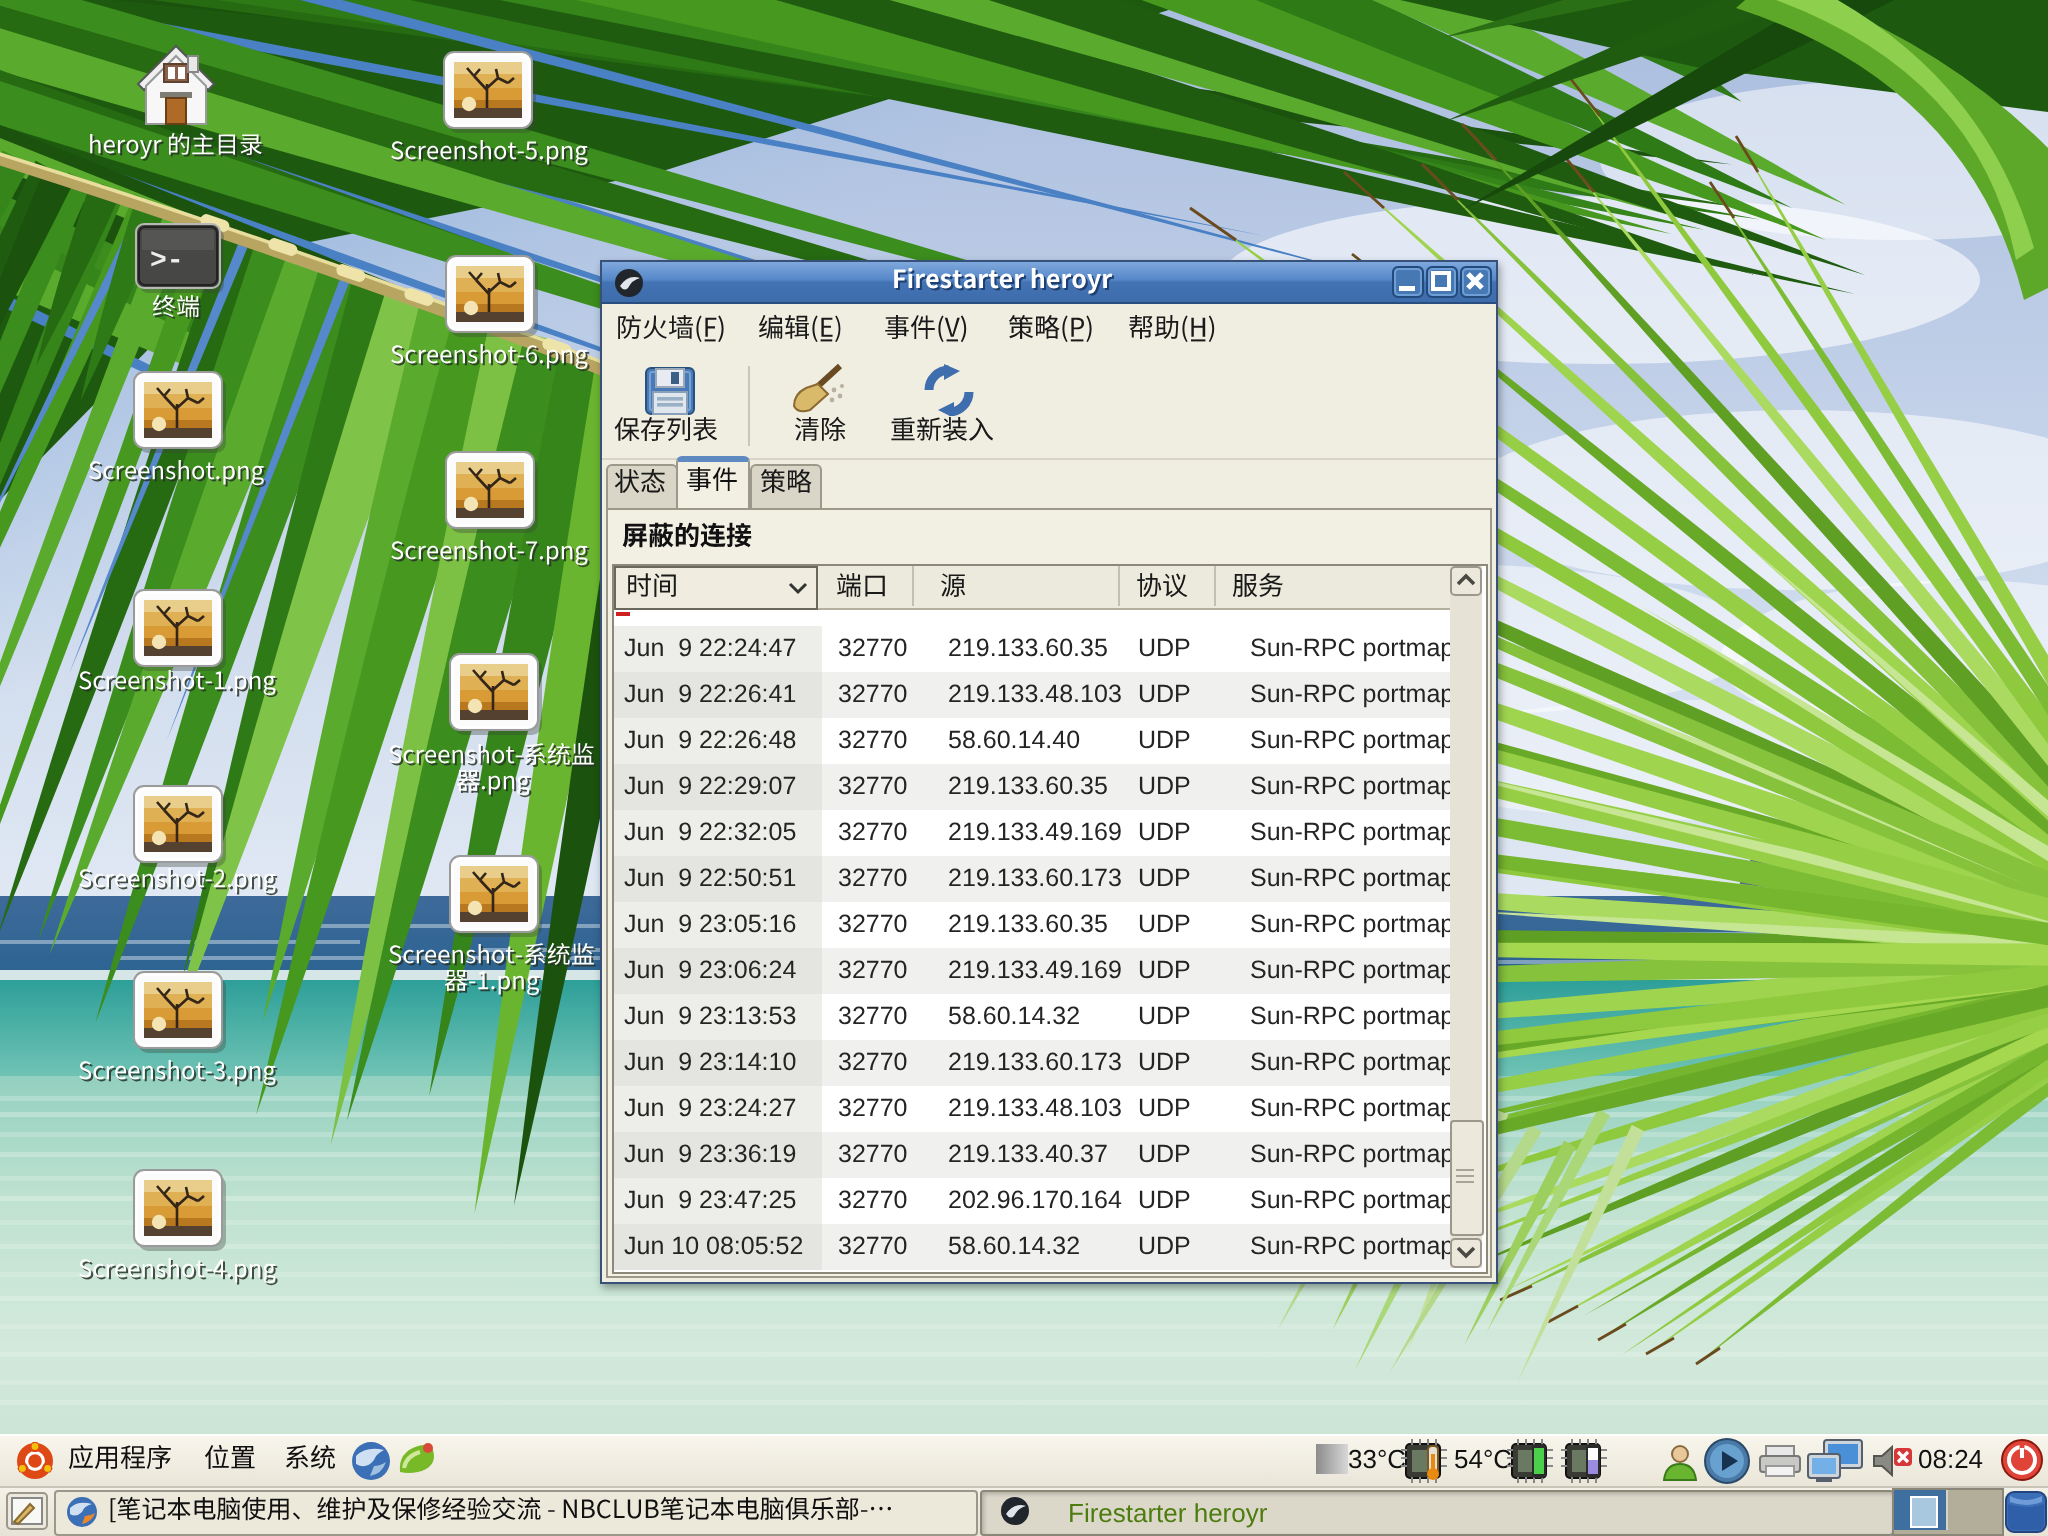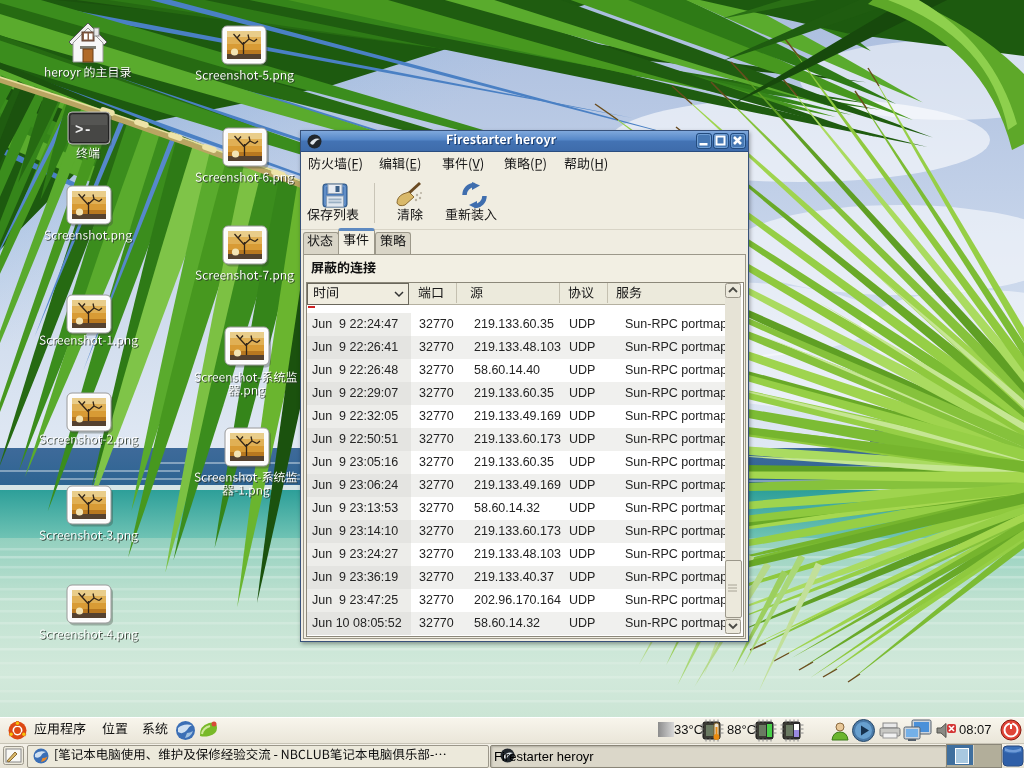--- a/index.html
+++ b/index.html
@@ -769,21 +769,21 @@
 <svg class="abs" style="left:700px;top:719px" width="26" height="23">
     <rect x="3" y="3" width="17" height="17" rx="2" fill="#3a3a34" stroke="#111"></rect>
     <g stroke="#888">
       <path d="M6 0.5v3M10 0.5v3M14 0.5v3M18 0.5v3M6 19.5v3M10 19.5v3M14 19.5v3M18 19.5v3M0.5 6h3M0.5 10h3M0.5 14h3M20.5 6h3M20.5 10h3M20.5 14h3"></path>
     </g>
     <rect x="6" y="6" width="11" height="11" fill="#6a7a62"></rect>
     <rect x="14" y="4" width="5" height="14" rx="2" fill="#e8e0d0" stroke="#7a5a20"></rect>
     <rect x="15.5" y="8" width="2" height="9" fill="#e88a10"></rect>
     <circle cx="16.5" cy="18" r="3" fill="#e88a10"></circle>
   </svg>
-<div class="abs" style="left:727px;top:722px;font-size:13px;color:#111">88°C</div>
+<div class="abs" style="left:727px;top:722px;font-size:13px;color:#111">54°C</div>
 <svg class="abs" style="left:753px;top:719px" width="26" height="23">
     <rect x="3" y="3" width="17" height="17" rx="2" fill="#3a3a34" stroke="#111"></rect>
     <g stroke="#888">
       <path d="M6 0.5v3M10 0.5v3M14 0.5v3M18 0.5v3M6 19.5v3M10 19.5v3M14 19.5v3M18 19.5v3M0.5 6h3M0.5 10h3M0.5 14h3M20.5 6h3M20.5 10h3M20.5 14h3"></path>
     </g>
     <rect x="6" y="6" width="11" height="11" fill="#6a7a62"></rect>
     <rect x="13" y="3" width="7" height="17" rx="2" fill="#2a2a2a"></rect>
     <rect x="14" y="5" width="5" height="13" fill="#4ad04a"></rect>
   </svg>
 <svg class="abs" style="left:780px;top:719px" width="26" height="23">
@@ -815,21 +815,21 @@
 <rect x="11" y="3" width="15" height="10" fill="#4a90d9"></rect>
 <rect x="1" y="8" width="16" height="12" rx="1.5" fill="#cdd4dc" stroke="#55606c"></rect>
 <rect x="3" y="10" width="12" height="8" fill="#74b0e8"></rect>
 <rect x="5" y="20" width="8" height="2" fill="#55606c"></rect>
 </svg>
 <svg class="abs" style="left:935px;top:721px" width="22" height="19">
 <path d="M2 7 L6 7 L11 2.5 L11 16.5 L6 12 L2 12 Z" fill="#8a8a84" stroke="#55554f"></path>
 <rect x="12" y="3" width="9" height="9" rx="2" fill="#d43838"></rect>
 <path d="M14 5 L19 10 M19 5 L14 10" stroke="#fff" stroke-width="1.6"></path>
 </svg>
-<div class="abs" style="left:959px;top:722px;font-size:13px;color:#111">08:07</div>
+<div class="abs" style="left:959px;top:722px;font-size:13px;color:#111">08:24</div>
 <svg class="abs" style="left:1000px;top:719px" width="22" height="22">
 <circle cx="11" cy="11" r="10" fill="#e04438" stroke="#8a1a10"></circle>
 <circle cx="11" cy="11" r="6.5" fill="none" stroke="#fff" stroke-width="2"></circle>
 <rect x="9.8" y="3" width="2.4" height="7" fill="#e04438"></rect>
 <rect x="10" y="5" width="2" height="5" fill="#fff"></rect>
 </svg>
 <div class="abs" style="left:0;top:743px;width:1024px;height:25px;background:linear-gradient(#f4f1e8,#e6e2d4);border-top:1px solid #c8c4b6"></div>
 <svg class="abs" style="left:3px;top:746px" width="21" height="19">
 <rect x="0.5" y="0.5" width="20" height="18" rx="2" fill="#ece9dc" stroke="#9b978a"></rect>
 <rect x="3" y="3" width="15" height="13" fill="#f8f8f4" stroke="#888"></rect>
@@ -844,21 +844,21 @@
 <div class="abs" style="left:54px;top:748px;width:424px;overflow:hidden"><svg width="394" height="18" viewBox="0 0 394 18" style="overflow:visible">
       <g fill="#111">
         <path d="M1.3 13.1H3.8V12.5H2.2V1.8H3.8V1.1H1.3Z M5 9 5 9.8 9.6 9.4V10.4C9.6 11.6 9.9 11.9 11.4 11.9C11.7 11.9 13.9 11.9 14.2 11.9C15.4 11.9 15.7 11.5 15.8 10C15.6 10 15.2 9.8 15 9.7C14.9 10.8 14.8 11.1 14.2 11.1C13.7 11.1 11.8 11.1 11.4 11.1C10.6 11.1 10.5 10.9 10.5 10.4V9.4L16 8.9L15.9 8.1L10.5 8.5V7.2L14.9 6.8L14.8 6.1L10.5 6.4V5.3C12.1 5.1 13.6 4.9 14.8 4.6L14.3 3.8C12.3 4.3 8.8 4.7 5.8 4.9C5.9 5.1 6 5.4 6 5.7C7.2 5.6 8.4 5.5 9.6 5.4V6.5L5.6 6.9L5.7 7.7L9.6 7.3V8.6ZM6.5 0.4C6.1 1.7 5.5 2.9 4.7 3.8C4.9 3.9 5.3 4.1 5.5 4.3C5.9 3.8 6.3 3.2 6.7 2.5H7.3C7.6 3.1 7.9 3.8 8.1 4.2L8.9 3.9C8.8 3.5 8.5 3 8.2 2.5H10.2V1.7H7C7.2 1.3 7.3 1 7.4 0.7ZM11.5 0.4C11.1 1.7 10.4 2.8 9.6 3.6C9.8 3.7 10.2 4 10.4 4.1C10.8 3.7 11.2 3.1 11.6 2.5H12.5C12.8 3 13.1 3.5 13.2 3.9L14 3.6C13.9 3.3 13.7 2.9 13.4 2.5H15.9V1.7H12C12.1 1.3 12.2 1 12.4 0.7Z M18.3 1.4C19 2 19.8 2.8 20.2 3.4L20.9 2.7C20.5 2.2 19.6 1.4 18.9 0.8ZM19.2 11.8V11.8C19.4 11.5 19.8 11.2 21.8 9.8C21.7 9.6 21.6 9.2 21.5 9L20.2 9.8V4.4H17.3V5.3H19.3V9.8C19.3 10.4 18.9 10.9 18.7 11.1C18.9 11.2 19.1 11.6 19.2 11.8ZM22 1.4V2.3H26.9V5.5H22.2V10.3C22.2 11.5 22.7 11.8 24.1 11.8C24.4 11.8 26.6 11.8 26.9 11.8C28.3 11.8 28.6 11.2 28.8 9.2C28.5 9.2 28.1 9 27.8 8.8C27.8 10.6 27.7 10.9 26.9 10.9C26.4 10.9 24.5 10.9 24.1 10.9C23.3 10.9 23.2 10.8 23.2 10.3V6.4H26.9V7H27.9V1.4Z M35 0.5V3.1H30V4.1H33.8C32.9 6.2 31.4 8.2 29.7 9.2C29.9 9.4 30.2 9.8 30.4 10C32.2 8.8 33.8 6.5 34.8 4.1H35V8.7H32.1V9.7H35V12H36V9.7H38.9V8.7H36V4.1H36.1C37.1 6.5 38.7 8.8 40.6 10C40.7 9.7 41.1 9.4 41.3 9.2C39.6 8.2 38 6.2 37.1 4.1H40.9V3.1H36V0.5Z M47.4 5.9V7.7H44.3V5.9ZM48.4 5.9H51.6V7.7H48.4ZM47.4 5H44.3V3.2H47.4ZM48.4 5V3.2H51.6V5ZM43.3 2.3V9.4H44.3V8.6H47.4V9.9C47.4 11.4 47.8 11.8 49.2 11.8C49.5 11.8 51.6 11.8 52 11.8C53.3 11.8 53.6 11.1 53.8 9.2C53.5 9.2 53.1 9 52.8 8.8C52.7 10.4 52.6 10.8 51.9 10.8C51.5 10.8 49.6 10.8 49.2 10.8C48.5 10.8 48.4 10.7 48.4 10V8.6H52.5V2.3H48.4V0.5H47.4V2.3Z M63.4 3.6C63.2 4.4 62.9 5.3 62.5 6.1C62.1 5.4 61.6 4.8 61.1 4.2L60.5 4.7C61 5.3 61.6 6.1 62.1 6.9C61.6 7.8 61.1 8.7 60.4 9.3C60.6 9.4 60.9 9.8 61 9.9C61.6 9.3 62.2 8.5 62.6 7.7C63.1 8.3 63.5 9 63.7 9.5L64.4 8.9C64.1 8.4 63.6 7.6 63.1 6.8C63.5 5.9 63.9 4.8 64.2 3.8ZM61.4 0.8C61.7 1.3 62 1.9 62.2 2.4H59V3.3H66V2.4H62.9L63.2 2.3C63 1.8 62.6 1 62.2 0.5ZM64.8 4.2V10.4H60.2V4.3H59.3V11.3H64.8V12H65.7V4.2ZM57.8 1.7V3.9H56.2V1.7ZM55.3 0.9V5.6C55.3 7.3 55.3 9.8 54.6 11.5C54.8 11.6 55.1 11.9 55.3 12.1C55.8 10.8 56 9.1 56.1 7.6H57.8V10.9C57.8 11 57.7 11.1 57.6 11.1C57.5 11.1 57.1 11.1 56.7 11.1C56.8 11.3 56.9 11.7 56.9 11.9C57.6 11.9 58 11.9 58.2 11.7C58.5 11.6 58.6 11.3 58.6 10.9V0.9ZM57.8 4.7V6.8H56.1L56.2 5.6V4.7Z M74.2 0.5V1.9H70.7V2.8H74.2V4H71.1V7.4H74.1C74.1 8.1 73.9 8.8 73.5 9.4C72.8 8.9 72.3 8.3 71.9 7.7L71.1 7.9C71.6 8.8 72.2 9.4 72.9 10C72.3 10.5 71.5 10.9 70.3 11.3C70.5 11.5 70.7 11.8 70.8 12C72.1 11.7 73 11.1 73.7 10.5C74.9 11.3 76.5 11.8 78.3 12C78.4 11.8 78.7 11.4 78.9 11.2C77.1 11 75.5 10.5 74.2 9.8C74.7 9.1 75 8.3 75.1 7.4H78.3V4H75.1V2.8H78.8V1.9H75.1V0.5ZM72 4.8H74.2V6.1L74.2 6.6H72ZM75.1 4.8H77.4V6.6H75.1L75.1 6.1ZM70.2 0.5C69.5 2.4 68.2 4.2 67 5.4C67.1 5.6 67.4 6.1 67.5 6.3C68 5.9 68.4 5.3 68.9 4.7V12.1H69.8V3.3C70.3 2.5 70.7 1.6 71.1 0.8Z M81.1 1.4V5.9C81.1 7.7 81 9.9 79.6 11.4C79.8 11.6 80.2 11.9 80.3 12.1C81.3 11 81.7 9.6 81.9 8.2H85.1V11.9H86V8.2H89.4V10.7C89.4 10.9 89.3 11 89 11C88.8 11.1 88 11.1 87.1 11C87.2 11.3 87.4 11.7 87.4 11.9C88.6 11.9 89.3 11.9 89.7 11.8C90.2 11.6 90.3 11.3 90.3 10.7V1.4ZM82.1 2.3H85.1V4.3H82.1ZM89.4 2.3V4.3H86V2.3ZM82.1 5.2H85.1V7.3H82C82 6.8 82.1 6.3 82.1 5.9ZM89.4 5.2V7.3H86V5.2Z M95.1 11.7 96 11C95.2 10.1 94.1 8.9 93.2 8.2L92.4 8.9C93.3 9.6 94.3 10.7 95.1 11.7Z M104.8 10.3 105 11.2C106.1 10.9 107.6 10.6 109.1 10.2L109 9.4C107.4 9.7 105.8 10.1 104.8 10.3ZM112.5 0.9C112.8 1.4 113.2 2.2 113.3 2.7L114.2 2.3C114 1.8 113.6 1.1 113.3 0.6ZM105 5.7C105.2 5.6 105.5 5.5 107 5.3C106.5 6.2 106 6.8 105.7 7.1C105.4 7.5 105.1 7.8 104.8 7.9C104.9 8.1 105 8.5 105.1 8.7C105.3 8.6 105.8 8.4 108.8 7.8C108.8 7.7 108.8 7.3 108.8 7.1L106.3 7.5C107.3 6.4 108.3 5 109.1 3.5L108.3 3.1C108.1 3.6 107.8 4.1 107.5 4.5L105.9 4.7C106.6 3.6 107.3 2.2 107.9 0.9L107 0.5C106.5 2 105.7 3.7 105.4 4.1C105.1 4.5 104.9 4.8 104.7 4.8C104.8 5.1 104.9 5.5 105 5.7ZM112.9 6V7.7H110.9V6ZM111 0.6C110.6 2 109.7 3.8 108.7 5C108.9 5.2 109.1 5.6 109.2 5.8C109.5 5.5 109.8 5.1 110 4.7V12H110.9V11.1H116.2V10.2H113.8V8.5H115.7V7.7H113.8V6H115.7V5.2H113.8V3.6H116V2.8H111.1C111.5 2.1 111.7 1.4 112 0.8ZM112.9 5.2H110.9V3.6H112.9ZM112.9 8.5V10.2H110.9V8.5Z M119.1 0.5V3H117.4V3.9H119.1V6.6C118.4 6.8 117.7 7 117.2 7.1L117.5 8.1L119.1 7.6V10.8C119.1 11 119 11.1 118.8 11.1C118.7 11.1 118.2 11.1 117.6 11.1C117.8 11.3 117.8 11.7 117.9 11.9C118.7 11.9 119.2 11.9 119.5 11.8C119.9 11.6 120 11.3 120 10.8V7.3L121.5 6.8L121.4 5.9L120 6.4V3.9H121.4V3H120V0.5ZM124.1 0.9C124.6 1.4 125 2.2 125.3 2.7H122.3V6C122.3 7.7 122.1 9.8 120.8 11.4C121 11.5 121.4 11.8 121.5 12C122.8 10.6 123.2 8.5 123.2 6.8H127.3V7.6H128.3V2.7H125.3L126.1 2.3C125.9 1.8 125.4 1.1 124.9 0.5ZM127.3 5.9H123.2V3.5H127.3Z M130.3 1.2V2.1H132.5V3.1C132.5 5.4 132.3 8.5 129.7 11C129.9 11.2 130.2 11.6 130.4 11.8C132.5 9.8 133.2 7.3 133.4 5.2C134.1 7 135 8.4 136.2 9.6C135.2 10.3 134 10.8 132.7 11.2C132.9 11.3 133.1 11.7 133.2 12C134.6 11.6 135.8 11 137 10.2C138 10.9 139.2 11.5 140.6 11.9C140.8 11.6 141.1 11.2 141.3 11C139.9 10.7 138.7 10.2 137.8 9.5C139.1 8.3 140.1 6.6 140.6 4.4L140 4.2L139.8 4.2H137.4C137.6 3.3 137.9 2.1 138.1 1.2ZM137 8.9C135.2 7.4 134.2 5.3 133.5 2.7V2.1H136.9C136.7 3.2 136.4 4.3 136.1 5.1H139.4C138.9 6.7 138 8 137 8.9Z M147.4 1.9H152V4.2H147.4ZM146.5 1.1V5.1H149.2V6.6H145.5V7.5H148.7C147.8 8.8 146.5 10.1 145.2 10.7C145.4 10.9 145.7 11.2 145.8 11.4C147.1 10.7 148.3 9.5 149.2 8.1V12H150.1V8.1C151 9.4 152.2 10.8 153.3 11.5C153.5 11.2 153.8 10.9 154 10.7C152.8 10.1 151.5 8.8 150.7 7.5H153.7V6.6H150.1V5.1H153V1.1ZM145.2 0.5C144.5 2.4 143.3 4.3 142 5.5C142.2 5.7 142.4 6.2 142.5 6.4C143 5.9 143.4 5.4 143.9 4.8V12H144.8V3.4C145.3 2.6 145.7 1.7 146.1 0.8Z M162.9 6.2C162.3 6.8 161 7.4 159.9 7.8C160.1 7.9 160.3 8.1 160.4 8.3C161.6 7.9 162.9 7.3 163.7 6.5ZM164.2 7.4C163.3 8.3 161.7 9 160.1 9.4C160.2 9.6 160.4 9.8 160.5 10C162.2 9.5 163.9 8.8 164.8 7.7ZM165.3 8.8C164.2 10.1 161.9 10.8 159.4 11.2C159.6 11.4 159.8 11.7 159.9 12C162.5 11.5 164.9 10.6 166.1 9.1ZM158 4V10H158.8V4ZM161.1 2.7H164.6C164.2 3.3 163.6 3.9 162.9 4.4C162.1 3.9 161.5 3.3 161.1 2.7ZM161.3 0.5C160.8 1.8 159.9 3.1 158.8 4C159.1 4.1 159.4 4.4 159.6 4.5C159.9 4.2 160.3 3.8 160.7 3.3C161 3.8 161.5 4.3 162.1 4.8C161.2 5.3 160 5.7 158.9 5.9C159 6.1 159.2 6.4 159.3 6.6C160.6 6.4 161.8 5.9 162.8 5.3C163.7 5.8 164.7 6.3 165.8 6.5C166 6.3 166.2 6 166.4 5.8C165.3 5.6 164.4 5.3 163.6 4.8C164.6 4.1 165.3 3.2 165.8 2.1L165.3 1.8L165.1 1.9H161.6C161.8 1.5 162 1.1 162.2 0.7ZM157.2 0.6C156.6 2.5 155.6 4.4 154.5 5.7C154.6 5.9 154.9 6.4 155 6.6C155.4 6.1 155.8 5.6 156.1 5V12H157V3.3C157.4 2.5 157.8 1.7 158 0.8Z M167.2 10.3 167.4 11.2C168.5 10.9 170.1 10.5 171.5 10.1L171.4 9.3C169.9 9.7 168.3 10.1 167.2 10.3ZM167.4 5.7C167.6 5.6 167.9 5.5 169.6 5.3C169 6.1 168.5 6.8 168.2 7C167.8 7.5 167.5 7.8 167.2 7.8C167.3 8.1 167.5 8.5 167.5 8.7C167.8 8.6 168.2 8.4 171.4 7.8C171.4 7.6 171.4 7.2 171.5 7L169 7.4C170 6.3 170.9 5 171.8 3.6L171 3.1C170.7 3.6 170.4 4 170.2 4.5L168.4 4.6C169.2 3.6 169.9 2.2 170.5 0.9L169.7 0.5C169.1 2 168.2 3.6 167.9 4C167.6 4.5 167.4 4.8 167.1 4.8C167.2 5.1 167.4 5.5 167.4 5.7ZM172 1.2V2H176.4C175.3 3.6 173.2 5 171.2 5.6C171.4 5.8 171.6 6.2 171.8 6.4C172.9 6 174 5.4 175 4.7C176.2 5.2 177.5 5.9 178.3 6.4L178.8 5.6C178.1 5.2 176.9 4.6 175.8 4.1C176.7 3.4 177.4 2.5 177.9 1.5L177.2 1.1L177 1.2ZM172.1 6.8V7.7H174.6V10.8H171.4V11.7H178.7V10.8H175.5V7.7H178.2V6.8Z M179.6 9.2 179.8 9.9C180.8 9.7 181.9 9.4 183 9L182.9 8.3C181.7 8.6 180.5 9 179.6 9.2ZM185.9 4.4V5.2H189.6V4.4ZM185.1 6.5C185.4 7.4 185.8 8.7 185.9 9.5L186.6 9.3C186.5 8.5 186.2 7.2 185.8 6.3ZM187.3 6.2C187.5 7.1 187.7 8.3 187.8 9.2L188.5 9C188.5 8.2 188.2 7 188 6ZM180.6 2.8C180.5 4.1 180.3 6 180.2 7.1H183.5C183.4 9.7 183.2 10.7 182.9 11C182.8 11.1 182.7 11.1 182.5 11.1C182.2 11.1 181.7 11.1 181 11.1C181.2 11.3 181.3 11.6 181.3 11.8C181.9 11.9 182.5 11.9 182.8 11.9C183.2 11.8 183.4 11.8 183.6 11.5C184 11.1 184.2 9.9 184.4 6.7C184.4 6.6 184.4 6.3 184.4 6.3L183.6 6.3H183.4C183.6 5 183.8 2.8 183.9 1.1H180V1.9H183C182.9 3.4 182.8 5.1 182.6 6.3H181.1C181.2 5.3 181.3 3.9 181.4 2.8ZM187.6 0.4C186.8 2.2 185.4 3.7 183.9 4.6C184.1 4.8 184.4 5.2 184.5 5.4C185.7 4.6 186.8 3.4 187.7 2C188.5 3.2 189.8 4.5 190.9 5.4C191 5.1 191.2 4.7 191.4 4.5C190.2 3.8 188.9 2.4 188.1 1.2L188.4 0.7ZM184.7 10.6V11.4H191V10.6H189.1C189.7 9.4 190.4 7.8 190.9 6.4L190.1 6.2C189.7 7.5 188.9 9.4 188.3 10.6Z M195.7 3.5C194.9 4.5 193.7 5.5 192.6 6.1C192.8 6.2 193.2 6.6 193.3 6.8C194.4 6.1 195.8 5 196.6 3.9ZM199.4 4.1C200.6 4.9 202 6 202.6 6.8L203.4 6.2C202.7 5.4 201.3 4.3 200.2 3.5ZM196.1 5.7 195.3 6C195.8 7.2 196.5 8.2 197.3 9.1C196 10.1 194.3 10.8 192.3 11.2C192.5 11.4 192.8 11.8 192.9 12C194.9 11.5 196.6 10.8 198 9.7C199.3 10.8 201 11.5 203.1 11.9C203.2 11.7 203.5 11.3 203.7 11.1C201.7 10.7 200 10.1 198.7 9.1C199.6 8.2 200.3 7.2 200.8 5.9L199.9 5.7C199.4 6.8 198.8 7.8 198 8.5C197.2 7.7 196.6 6.8 196.1 5.7ZM196.9 0.7C197.3 1.2 197.6 1.8 197.8 2.2H192.6V3.1H203.4V2.2H198.2L198.8 2C198.6 1.6 198.2 0.9 197.8 0.4Z M211.4 6.5V11.5H212.3V6.5ZM209.2 6.5V7.8C209.2 8.9 209.1 10.3 207.5 11.3C207.7 11.5 208 11.8 208.2 12C209.9 10.8 210.1 9.2 210.1 7.8V6.5ZM213.7 6.5V10.4C213.7 11.2 213.7 11.4 213.9 11.6C214.1 11.7 214.3 11.8 214.6 11.8C214.7 11.8 215.1 11.8 215.2 11.8C215.4 11.8 215.7 11.7 215.8 11.7C216 11.6 216.1 11.4 216.2 11.2C216.2 10.9 216.2 10.3 216.3 9.7C216 9.7 215.8 9.5 215.6 9.4C215.6 10 215.6 10.4 215.6 10.6C215.5 10.8 215.5 10.9 215.4 11C215.4 11 215.3 11 215.2 11C215.1 11 214.9 11 214.8 11C214.7 11 214.7 11 214.6 11C214.5 10.9 214.5 10.8 214.5 10.5V6.5ZM205.3 1.3C206 1.8 207 2.4 207.4 2.9L208 2.2C207.5 1.7 206.6 1.1 205.8 0.7ZM204.7 4.8C205.5 5.1 206.5 5.7 207 6.1L207.5 5.4C207 4.9 206 4.4 205.2 4.1ZM205 11.2 205.8 11.8C206.6 10.7 207.4 9.1 208.1 7.8L207.4 7.2C206.7 8.6 205.7 10.2 205 11.2ZM211.2 0.7C211.4 1.1 211.6 1.7 211.8 2.1H208.2V3H210.7C210.1 3.6 209.4 4.5 209.2 4.8C208.9 5 208.6 5.1 208.3 5.1C208.4 5.3 208.5 5.8 208.6 6C209 5.9 209.5 5.8 214.7 5.5C214.9 5.8 215.2 6.1 215.3 6.4L216.1 5.9C215.6 5.1 214.6 4 213.8 3.2L213.2 3.6C213.4 3.9 213.8 4.3 214.1 4.7L210.2 4.9C210.7 4.4 211.2 3.6 211.7 3H216V2.1H212.7C212.6 1.7 212.3 1 212.1 0.5Z M220.1 7.9H223.3V7.1H220.1Z M227.9 11H229V6.2C229 5.2 228.9 4.2 228.9 3.3H228.9L229.9 5.2L233.3 11H234.4V1.8H233.3V6.6C233.3 7.5 233.4 8.6 233.5 9.5H233.4L232.5 7.6L229.1 1.8H227.9Z M237 11H239.9C241.9 11 243.4 10.1 243.4 8.3C243.4 7.1 242.6 6.3 241.5 6.1V6.1C242.4 5.8 242.8 5 242.8 4.1C242.8 2.5 241.5 1.8 239.7 1.8H237ZM238.1 5.7V2.8H239.5C241 2.8 241.7 3.1 241.7 4.2C241.7 5.2 241.1 5.7 239.5 5.7ZM238.1 10.1V6.6H239.7C241.3 6.6 242.2 7.1 242.2 8.3C242.2 9.5 241.3 10.1 239.7 10.1Z M248.6 11.2C249.8 11.2 250.7 10.7 251.4 9.8L250.8 9.1C250.2 9.8 249.6 10.2 248.7 10.2C246.9 10.2 245.8 8.7 245.8 6.4C245.8 4.1 247 2.7 248.7 2.7C249.5 2.7 250.1 3 250.6 3.5L251.2 2.8C250.7 2.2 249.8 1.7 248.7 1.7C246.4 1.7 244.6 3.5 244.6 6.4C244.6 9.4 246.3 11.2 248.6 11.2Z M253.2 11H258.3V10H254.3V1.8H253.2Z M263.2 11.2C265.1 11.2 266.5 10.2 266.5 7.2V1.8H265.4V7.2C265.4 9.4 264.4 10.2 263.2 10.2C262 10.2 261.1 9.4 261.1 7.2V1.8H259.9V7.2C259.9 10.2 261.3 11.2 263.2 11.2Z M268.9 11H271.9C273.9 11 275.3 10.1 275.3 8.3C275.3 7.1 274.6 6.3 273.5 6.1V6.1C274.3 5.8 274.8 5 274.8 4.1C274.8 2.5 273.5 1.8 271.7 1.8H268.9ZM270.1 5.7V2.8H271.5C272.9 2.8 273.7 3.1 273.7 4.2C273.7 5.2 273 5.7 271.5 5.7ZM270.1 10.1V6.6H271.7C273.3 6.6 274.2 7.1 274.2 8.3C274.2 9.5 273.3 10.1 271.7 10.1Z M276.6 9 276.7 9.8 281.2 9.4V10.4C281.2 11.6 281.6 11.9 283 11.9C283.3 11.9 285.6 11.9 285.9 11.9C287.1 11.9 287.4 11.5 287.5 10C287.2 10 286.8 9.8 286.6 9.7C286.5 10.8 286.4 11.1 285.8 11.1C285.3 11.1 283.4 11.1 283.1 11.1C282.3 11.1 282.2 10.9 282.2 10.4V9.4L287.7 8.9L287.6 8.1L282.2 8.5V7.2L286.6 6.8L286.5 6.1L282.2 6.4V5.3C283.8 5.1 285.3 4.9 286.5 4.6L286 3.8C284 4.3 280.5 4.7 277.5 4.9C277.6 5.1 277.7 5.4 277.7 5.7C278.8 5.6 280 5.5 281.2 5.4V6.5L277.2 6.9L277.3 7.7L281.2 7.3V8.6ZM278.2 0.4C277.8 1.7 277.1 2.9 276.3 3.8C276.6 3.9 277 4.1 277.1 4.3C277.6 3.8 278 3.2 278.3 2.5H279C279.3 3.1 279.6 3.8 279.8 4.2L280.6 3.9C280.4 3.5 280.2 3 279.9 2.5H281.8V1.7H278.7C278.8 1.3 279 1 279.1 0.7ZM283.1 0.4C282.8 1.7 282.1 2.8 281.3 3.6C281.5 3.7 281.9 4 282.1 4.1C282.5 3.7 282.9 3.1 283.3 2.5H284.2C284.4 3 284.7 3.5 284.8 3.9L285.7 3.6C285.6 3.3 285.3 2.9 285.1 2.5H287.6V1.7H283.6C283.8 1.3 283.9 1 284 0.7Z M289.9 1.4C290.6 2 291.5 2.8 291.9 3.4L292.6 2.7C292.1 2.2 291.3 1.4 290.6 0.8ZM290.9 11.8V11.8C291.1 11.5 291.4 11.2 293.5 9.8C293.4 9.6 293.3 9.2 293.2 9L291.9 9.8V4.4H289V5.3H291V9.8C291 10.4 290.6 10.9 290.4 11.1C290.5 11.2 290.8 11.6 290.9 11.8ZM293.6 1.4V2.3H298.6V5.5H293.9V10.3C293.9 11.5 294.3 11.8 295.7 11.8C296 11.8 298.3 11.8 298.6 11.8C300 11.8 300.3 11.2 300.4 9.2C300.1 9.2 299.8 9 299.5 8.8C299.4 10.6 299.3 10.9 298.5 10.9C298.1 10.9 296.2 10.9 295.8 10.9C295 10.9 294.8 10.8 294.8 10.3V6.4H298.6V7H299.5V1.4Z M306.6 0.5V3.1H301.7V4.1H305.5C304.6 6.2 303 8.2 301.4 9.2C301.6 9.4 301.9 9.8 302 10C303.9 8.8 305.5 6.5 306.4 4.1H306.6V8.7H303.7V9.7H306.6V12H307.6V9.7H310.5V8.7H307.6V4.1H307.8C308.8 6.5 310.4 8.8 312.2 10C312.4 9.7 312.7 9.4 313 9.2C311.2 8.2 309.6 6.2 308.8 4.1H312.6V3.1H307.6V0.5Z M319 5.9V7.7H315.9V5.9ZM320 5.9H323.2V7.7H320ZM319 5H315.9V3.2H319ZM320 5V3.2H323.2V5ZM315 2.3V9.4H315.9V8.6H319V9.9C319 11.4 319.5 11.8 320.9 11.8C321.2 11.8 323.3 11.8 323.6 11.8C325 11.8 325.3 11.1 325.4 9.2C325.1 9.2 324.7 9 324.5 8.8C324.4 10.4 324.3 10.8 323.6 10.8C323.1 10.8 321.3 10.8 320.9 10.8C320.2 10.8 320 10.7 320 10V8.6H324.2V2.3H320V0.5H319V2.3Z M335 3.6C334.8 4.4 334.5 5.3 334.2 6.1C333.7 5.4 333.2 4.8 332.8 4.2L332.1 4.7C332.7 5.3 333.3 6.1 333.8 6.9C333.3 7.8 332.7 8.7 332 9.3C332.2 9.4 332.5 9.8 332.7 9.9C333.3 9.3 333.8 8.5 334.3 7.7C334.8 8.3 335.1 9 335.4 9.5L336 8.9C335.8 8.4 335.3 7.6 334.7 6.8C335.2 5.9 335.5 4.8 335.8 3.8ZM333 0.8C333.3 1.3 333.7 1.9 333.9 2.4H330.7V3.3H337.7V2.4H334.5L334.8 2.3C334.6 1.8 334.2 1 333.9 0.5ZM336.5 4.2V10.4H331.9V4.3H331V11.3H336.5V12H337.3V4.2ZM329.4 1.7V3.9H327.8V1.7ZM327 0.9V5.6C327 7.3 327 9.8 326.2 11.5C326.4 11.6 326.8 11.9 326.9 12.1C327.5 10.8 327.7 9.1 327.8 7.6H329.4V10.9C329.4 11 329.4 11.1 329.3 11.1C329.1 11.1 328.8 11.1 328.3 11.1C328.5 11.3 328.6 11.7 328.6 11.9C329.2 11.9 329.6 11.9 329.9 11.7C330.2 11.6 330.3 11.3 330.3 10.9V0.9ZM329.4 4.7V6.8H327.8L327.8 5.6V4.7Z M347.1 9.8C348 10.5 349.2 11.4 349.7 12L350.4 11.4C349.8 10.8 348.6 9.9 347.7 9.3ZM344.7 9.3C344.1 10 343 10.8 341.9 11.4C342.1 11.5 342.4 11.8 342.5 12C343.6 11.4 344.7 10.6 345.4 9.8ZM343.3 1V8.2H342V9.1H350.4V8.2H349.2V1ZM344.2 8.2V7.1H348.3V8.2ZM344.2 3.5H348.3V4.6H344.2ZM344.2 2.8V1.8H348.3V2.8ZM344.2 5.3H348.3V6.4H344.2ZM341.7 0.5C341 2.4 339.9 4.3 338.6 5.5C338.8 5.7 339.1 6.2 339.1 6.4C339.6 6 340 5.5 340.4 4.9V12H341.3V3.5C341.8 2.6 342.3 1.7 342.6 0.8Z M353.8 7.5C353.2 8.6 352.3 9.8 351.4 10.6C351.6 10.8 352 11.1 352.1 11.2C353 10.3 354.1 9 354.8 7.8ZM359.5 7.9C360.5 8.9 361.5 10.3 362 11.2L362.9 10.7C362.4 9.9 361.3 8.5 360.4 7.5ZM352.5 6.6C352.6 6.5 353.1 6.5 354 6.5H356.9V10.8C356.9 11 356.8 11 356.6 11.1C356.4 11.1 355.7 11.1 354.9 11C355 11.3 355.2 11.7 355.2 12C356.3 12 356.9 12 357.3 11.8C357.7 11.7 357.9 11.4 357.9 10.8V6.5H362.4L362.5 5.5H357.9V3H356.9V5.5H353.4C353.6 4.6 353.9 3.4 354 2.3C356.7 2.2 359.8 2 361.8 1.5L361.3 0.6C359.4 1.1 355.9 1.4 353 1.4C353 2.9 352.7 4.5 352.6 4.9C352.5 5.4 352.4 5.7 352.2 5.7C352.3 6 352.5 6.4 352.5 6.6Z M365.2 3.1C365.5 3.8 365.8 4.7 365.9 5.3L366.8 5.1C366.7 4.5 366.3 3.6 366 2.9ZM371.2 1.2V12H372.1V2H374.1C373.8 3 373.3 4.3 372.8 5.4C373.9 6.5 374.2 7.4 374.2 8.2C374.2 8.7 374.1 9.1 373.9 9.2C373.8 9.3 373.6 9.3 373.4 9.3C373.1 9.3 372.8 9.3 372.4 9.3C372.6 9.6 372.7 10 372.7 10.2C373 10.2 373.4 10.2 373.8 10.2C374 10.2 374.3 10.1 374.5 9.9C374.9 9.7 375.1 9.1 375.1 8.3C375.1 7.4 374.8 6.5 373.7 5.3C374.2 4.1 374.8 2.7 375.2 1.5L374.6 1.1L374.5 1.2ZM366.5 0.7C366.7 1.1 366.9 1.6 367 2H364.4V2.8H370.3V2H368C367.8 1.5 367.6 0.9 367.3 0.4ZM368.8 2.9C368.6 3.6 368.2 4.6 367.9 5.3H364V6.2H370.6V5.3H368.8C369.1 4.7 369.5 3.8 369.8 3.1ZM364.8 7.4V11.9H365.6V11.3H369.1V11.8H370V7.4ZM365.6 10.5V8.2H369.1V10.5Z M376.5 7.9H379.7V7.1H376.5Z M382.3 5.4C381.9 5.4 381.5 5.8 381.5 6.2C381.5 6.7 381.9 7.1 382.3 7.1C382.8 7.1 383.1 6.7 383.1 6.2C383.1 5.8 382.8 5.4 382.3 5.4ZM386.5 5.4C386 5.4 385.7 5.8 385.7 6.2C385.7 6.7 386 7.1 386.5 7.1C386.9 7.1 387.3 6.7 387.3 6.2C387.3 5.8 386.9 5.4 386.5 5.4ZM390.6 5.4C390.2 5.4 389.8 5.8 389.8 6.2C389.8 6.7 390.2 7.1 390.6 7.1C391.1 7.1 391.5 6.7 391.5 6.2C391.5 5.8 391.1 5.4 390.6 5.4Z"></path>
       </g>
     </svg></div>
 <div class="abs" style="left:490px;top:745px;width:455px;height:21px;background:#dbd7c9;border:1px solid #8a8678;border-radius:2px;box-shadow:inset 1px 1px 2px rgba(0,0,0,0.2)"></div>
 <svg class="abs" style="left:500px;top:748px" width="15" height="15">
 <circle cx="7.5" cy="7.5" r="7" fill="#20262c"></circle>
     <path d="M3 9 Q7 3 13 5 Q9 6 7 10 Q5 12 3 9Z" fill="#dfe5ea"></path>
   </svg>
-<div class="abs" style="left:494px;top:749px;font-size:13px;color:#000000">Firestarter heroyr</div>
+<div class="abs" style="left:534px;top:749px;font-size:13px;color:#4d7c0f">Firestarter heroyr</div>
 <div class="abs" style="left:946px;top:744px;width:54px;height:22px;background:#b2ae9a;border:1px solid #8a8678"></div>
 <div class="abs" style="left:947px;top:745px;width:26px;height:20px;background:#3f6f9e"></div>
 <div class="abs" style="left:955px;top:748px;width:12px;height:14px;background:#a8c8e0;border:1.5px solid #fff"></div>
 <div class="abs" style="left:973px;top:745px;width:1px;height:20px;background:#d8d4c6"></div>
 <svg class="abs" style="left:1002px;top:744px" width="22" height="23">
 <rect x="1" y="2" width="20" height="20" rx="4" fill="#3a6fb8" stroke="#23447c"></rect>
 <path d="M2 8 Q11 11 20 8 L20 18 Q20 21 17 21 L5 21 Q2 21 2 18 Z" fill="#2f5fa8"></path>
 <path d="M3 4 Q11 8 19 4 L19 7 Q11 10 3 7 Z" fill="#6f9bd8"></path>
 </svg>
 </body></html>

